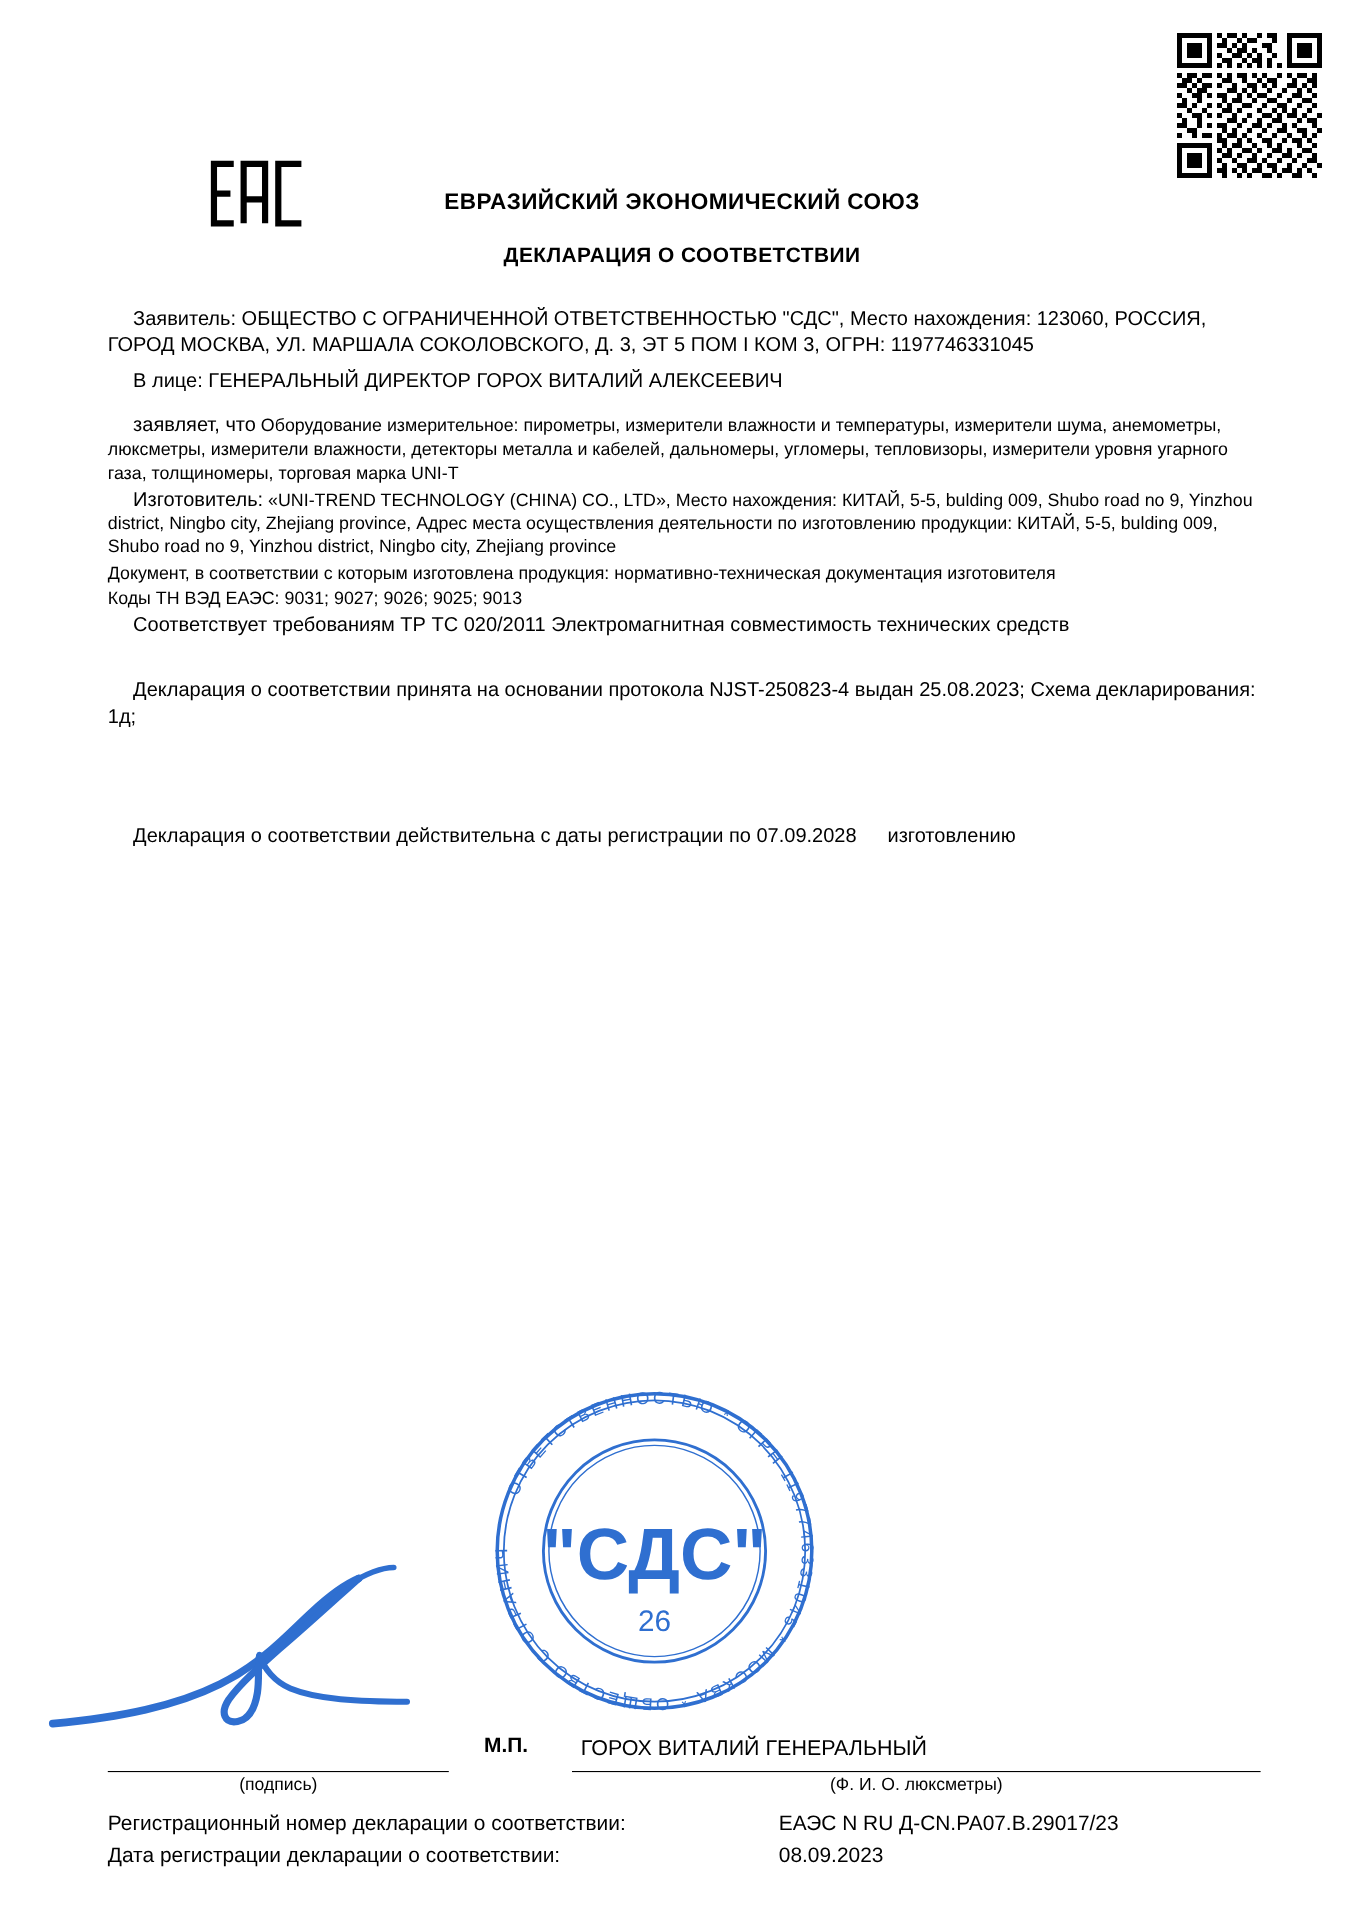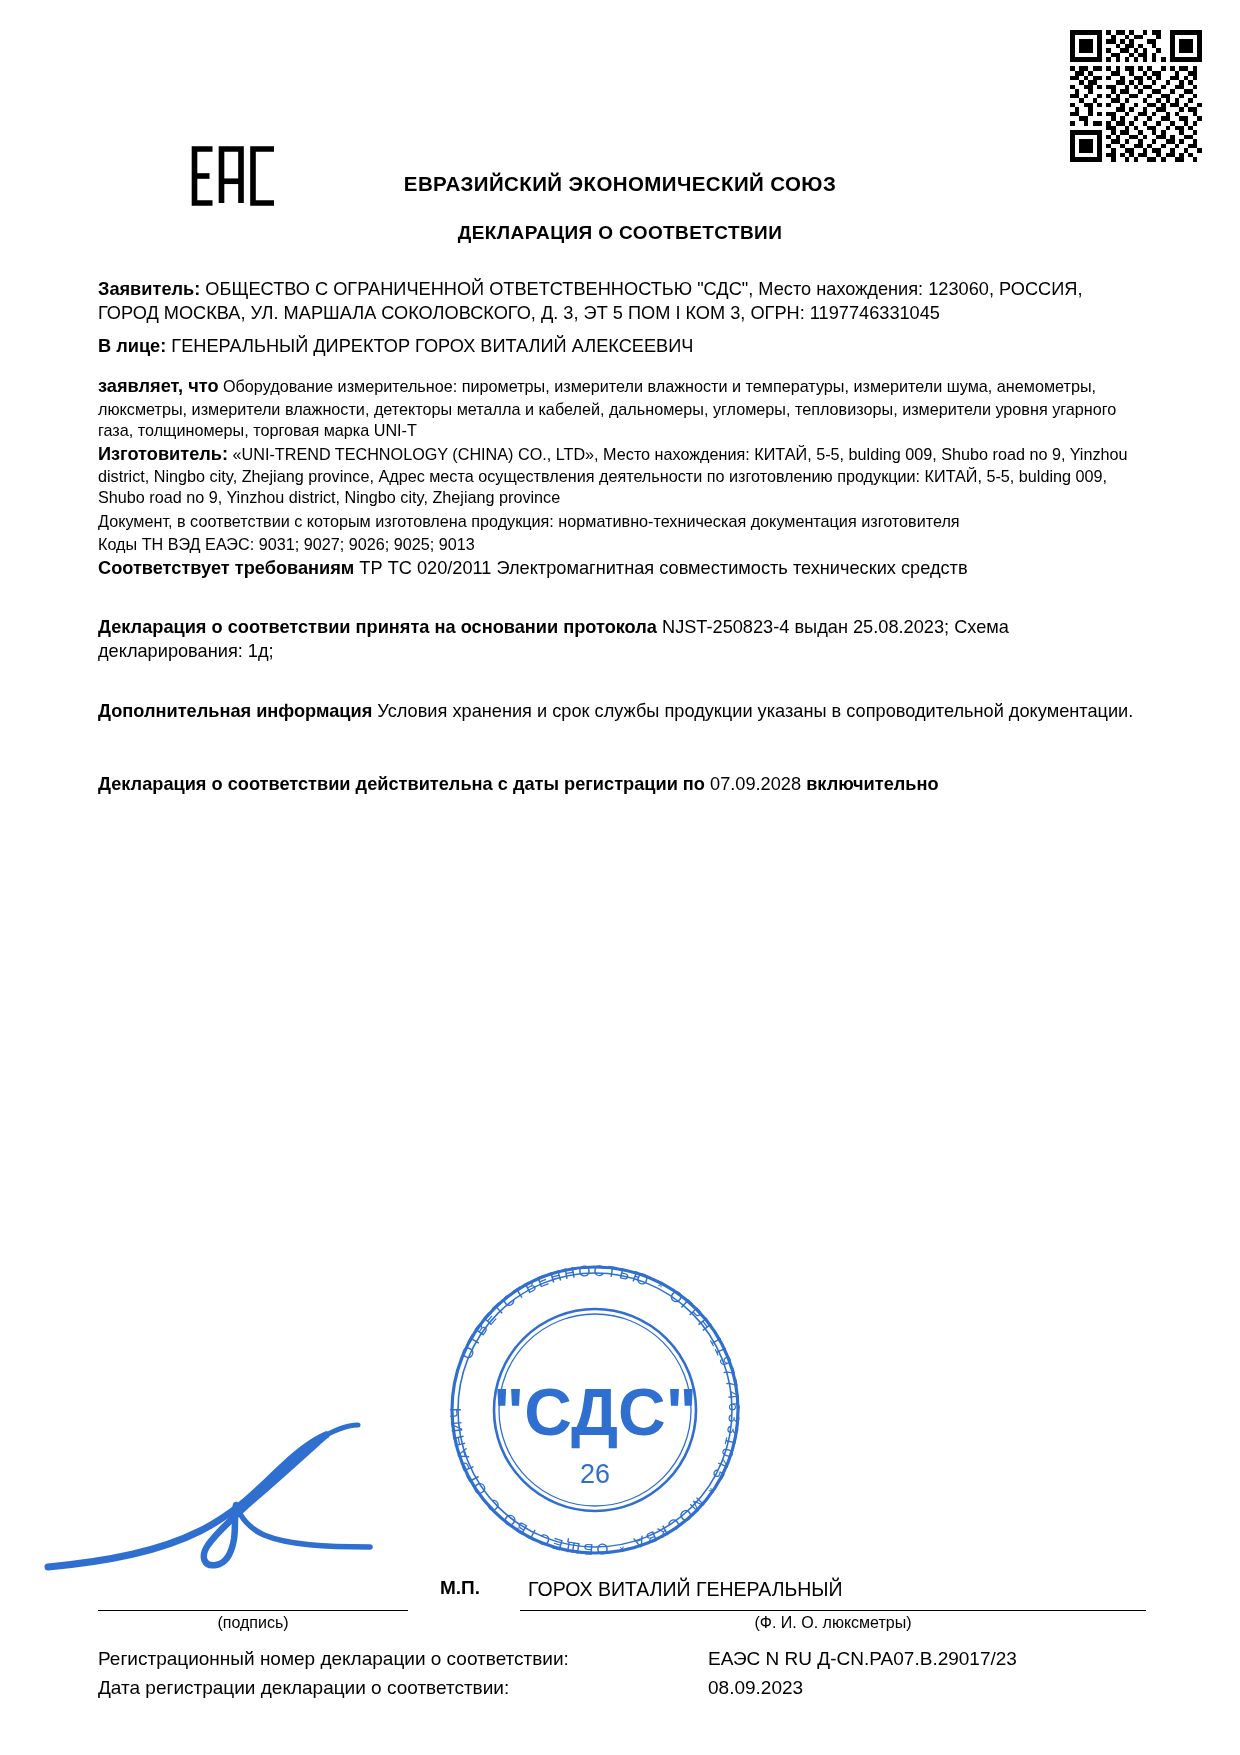--- a/index.html
+++ b/index.html
@@ -60,21 +60,21 @@
   .para {
     font-size: 18.2px;
     line-height: 1.30;
     margin: 0 0 2px 0;
     text-align: left;
   }
   .para.small {
     font-size: 16.2px;
     line-height: 1.30;
   }
-  .b { font-weight: bold; }
+  .b { font-weight: normal; margin-left: 23px; }
   .gap-8  { height: 8px; }
   .gap-14 { height: 14px; }
   .gap-34 { height: 34px; }
 
   
   .stamp-zone {
     position: absolute;
     left: 0;
     top: 1245px;
     width: 1240px;
@@ -472,30 +472,27 @@
     </p>
 
     <div class="gap-34"></div>
 
     <p class="para">
       <span class="b">Декларация о соответствии принята на основании протокола</span><span> NJST-250823-4 выдан 25.08.2023; Схема декларирования: 1д;</span>
     </p>
 
     <div class="gap-34"></div>
 
-    <p class="para">
-      <span class="b">Дополнительная информация</span><span> Условия хранения и срок службы продукции указаны в сопроводительной документации.</span>
-    </p>
 
     <div class="gap-34"></div>
     <div class="gap-14"></div>
 
     <p class="para">
       <span class="b">Декларация о соответствии действительна с даты регистрации по</span><span> 07.09.2028</span>
-      <span class="b">включительно</span>
+      <span class="b">изготовлению</span>
     </p>
 
   </div>
 
   <div class="stamp-zone">
 
     <div class="signature">
       <svg viewBox="0 0 420 230" width="420" height="230" aria-hidden="true">
         <g fill="none" stroke="#2f6fd0" stroke-linecap="round" stroke-linejoin="round">
           <path d="M8 212 C70 206 120 196 160 176 C200 156 222 130 244 110 C258 97 272 86 286 80" stroke-width="7"></path>

